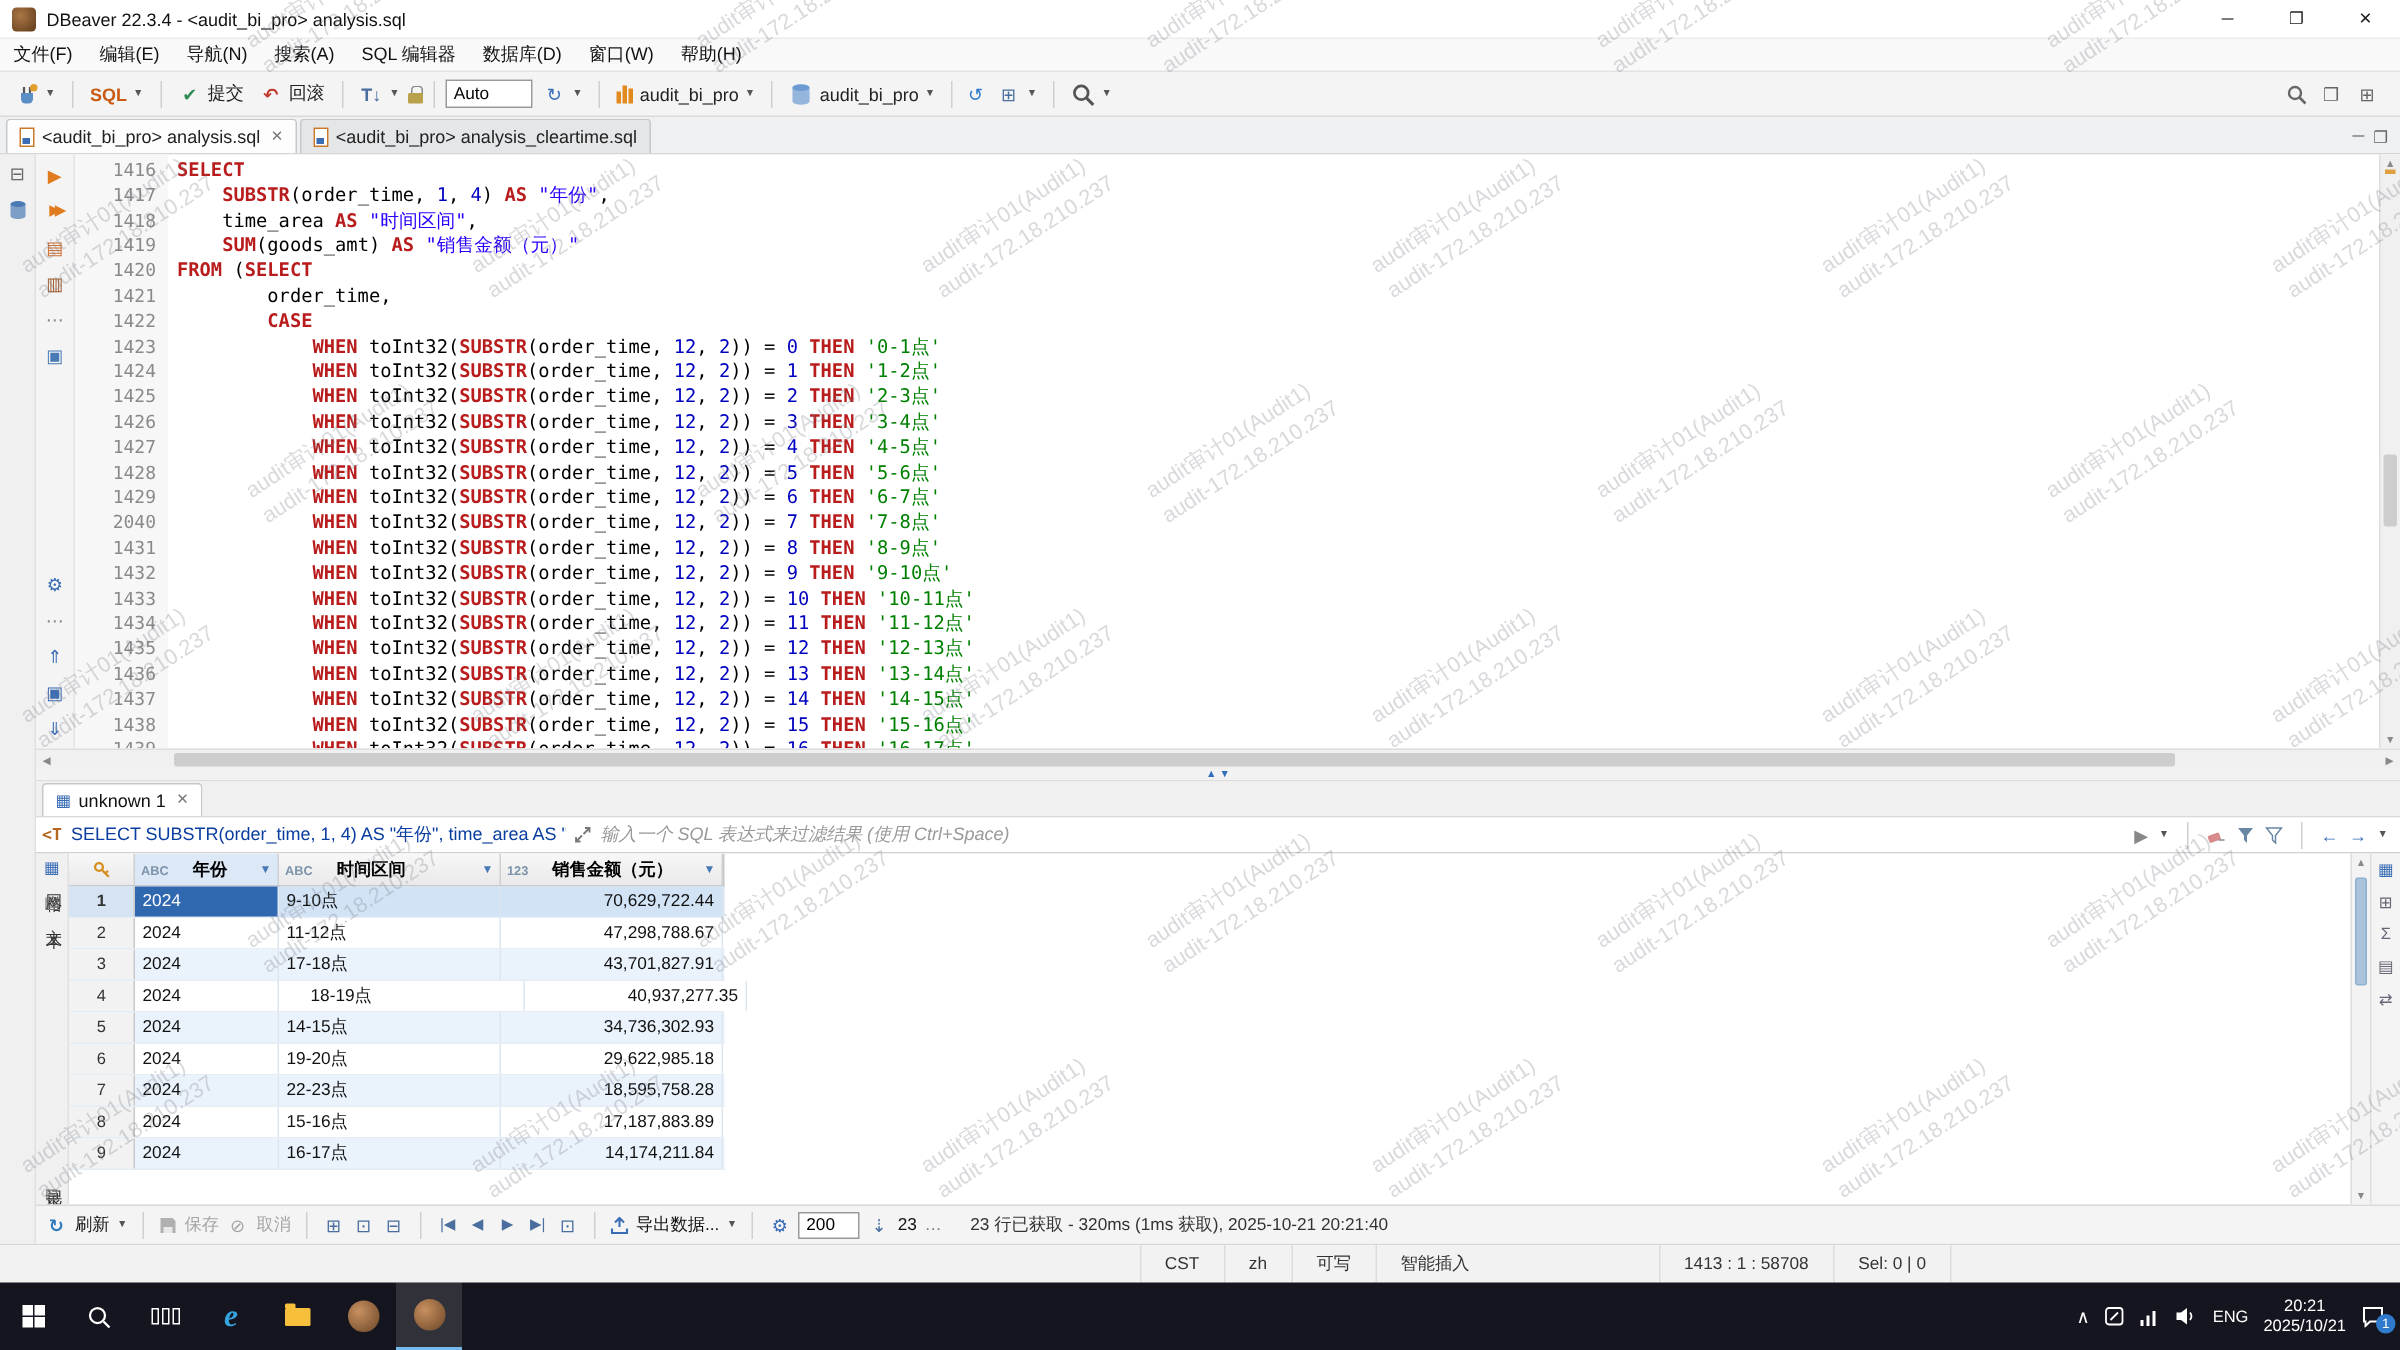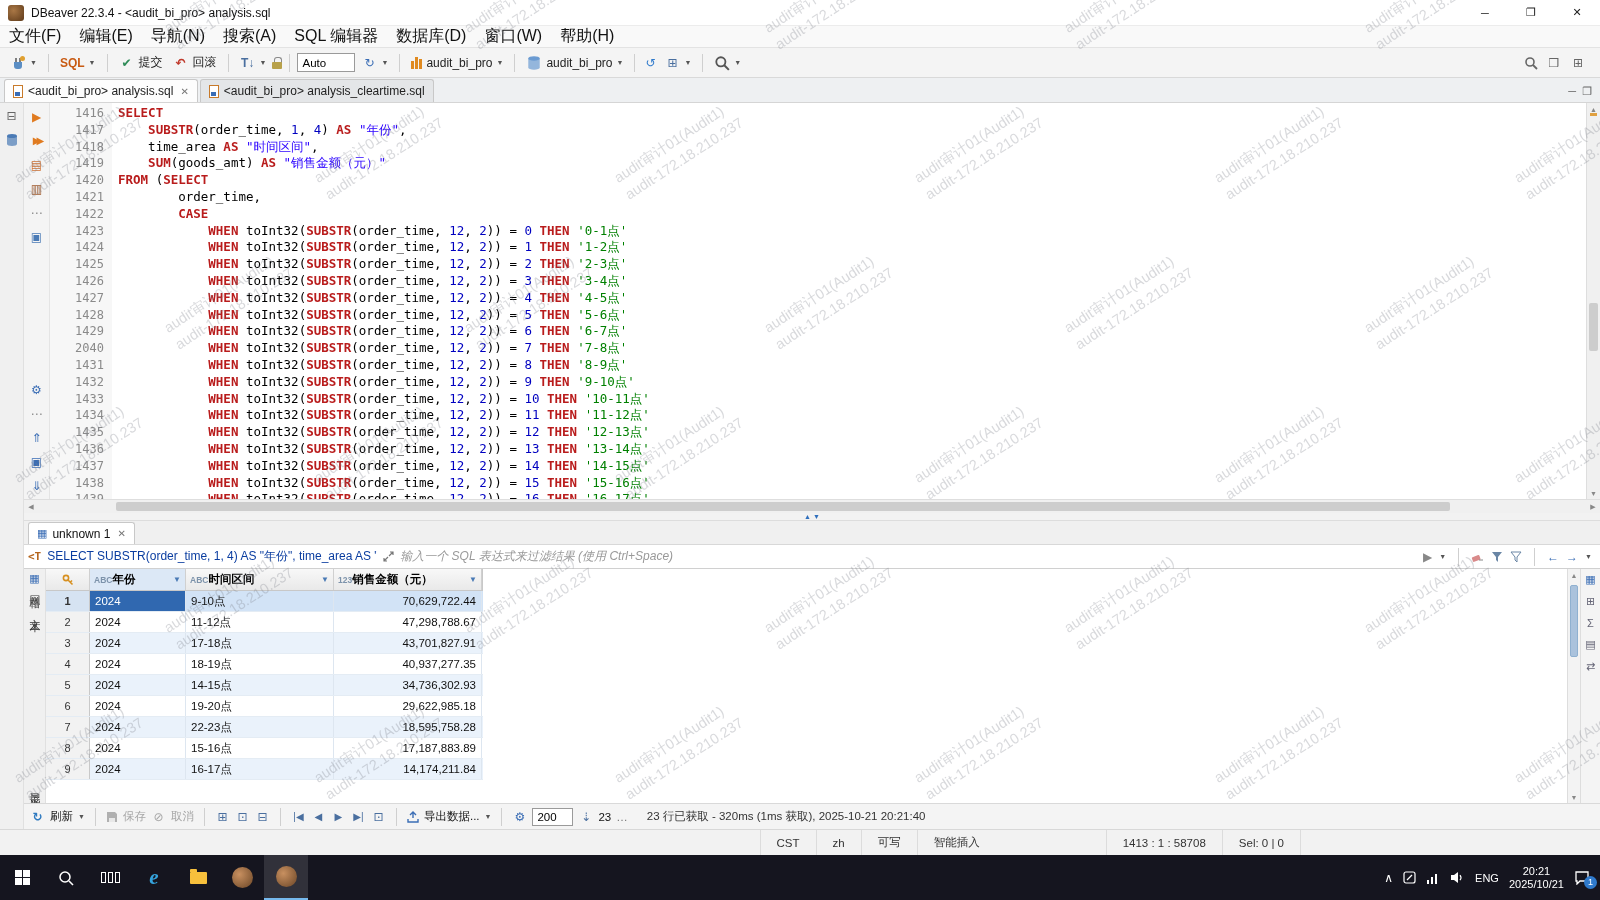--- a/index.html
+++ b/index.html
@@ -4,21 +4,21 @@
 <style>
 *{margin:0;padding:0;box-sizing:border-box;}
 html,body{width:1600px;height:900px;overflow:hidden;}
 body{display:flex;flex-direction:column;background:#fff;font-family:"Liberation Sans","DejaVu Sans",sans-serif;position:relative;color:#111;}
 
 .titlebar{height:26px;background:#fff;border-bottom:1px solid #ececec;display:flex;align-items:center;padding-left:8px;gap:7px;font-size:12px;flex:0 0 26px;}
 .app-logo{width:16px;height:16px;border-radius:3px;background:radial-gradient(circle at 35% 35%,#a97745,#5e3a1a);flex:0 0 16px;}
 .win-controls{margin-left:auto;display:flex;height:100%;}
 .win-btn{width:46px;display:flex;align-items:center;justify-content:center;font-size:11px;color:#222;}
 
-.menubar{height:22px;background:#f9f9f9;border-bottom:1px solid #e3e3e3;display:flex;align-items:stretch;font-size:16px;flex:0 0 22px;}
+.menubar{height:22px;background:#f9f9f9;border-bottom:1px solid #e3e3e3;display:flex;align-items:stretch;font-size:12px;flex:0 0 22px;}
 .menu-item{padding:0 9px;display:flex;align-items:center;color:#111;}
 
 .toolbar{height:30px;background:#f4f4f4;border-bottom:1px solid #d9d9d9;display:flex;align-items:center;padding:0 6px;font-size:12px;gap:2px;flex:0 0 30px;}
 .tb-sep{width:1px;height:18px;background:#cfcfcf;margin:0 5px;flex:0 0 1px;}
 .tb-btn{display:flex;align-items:center;gap:4px;padding:2px 4px;border-radius:2px;color:#222;white-space:nowrap;}
 .caret{font-size:7px;color:#555;}
 .ico{display:inline-flex;align-items:center;justify-content:center;width:16px;height:16px;font-size:12px;}
 .sql-orange{color:#c85a12;font-weight:bold;}
 .check-blue{color:#2e8b57;font-weight:bold;}
 .rollback-red{color:#c0392b;font-weight:bold;}
@@ -82,21 +82,21 @@
 
 .res-main{flex:1 1 auto;display:flex;min-height:0;}
 .res-side{width:22px;background:#f0f0f0;border-right:1px solid #e0e0e0;display:flex;flex-direction:column;align-items:center;padding-top:3px;gap:4px;font-size:11px;flex:0 0 22px;}
 .vtab{display:flex;flex-direction:column;align-items:center;gap:2px;color:#333;}
 .vtxt{writing-mode:vertical-rl;letter-spacing:2px;font-size:11px;}
 .res-side .spacer{flex:1 1 auto;}
 .grid-area{flex:1 1 auto;background:#fff;overflow:hidden;font-size:11.5px;}
 .grid-header{display:flex;height:22px;background:linear-gradient(#f8f8f8,#e9e9e9);border-bottom:1px solid #c8c8c8;width:437px;border-right:1px solid #c8c8c8;}
 .gcell{border-right:1px solid #d0d0d0;overflow:hidden;}
 .corner{width:44px;display:flex;align-items:center;justify-content:center;flex:0 0 44px;}
-.ghead{display:flex;align-items:center;padding:0 4px;gap:0;flex:0 0 auto;justify-content:center;}
+.ghead{display:flex;align-items:center;padding:0 4px;gap:16px;flex:0 0 auto;justify-content:center;}
 .ghead.gsel{background:#dce8f6;}
 .gkind{font-size:8.5px;color:#7d93ab;font-weight:bold;}
 .gname{font-size:11.5px;font-weight:bold;color:#000;}
 .gdrop{margin-left:auto;color:#4a7ab5;font-size:8px;}
 .grow{display:flex;height:21px;line-height:20px;border-bottom:1px solid #e4ecf4;width:437px;background:#fff;}
 .grow.zebra{background:#eaf2fb;}
 .grow.rowsel{background:#d2e3f6;}
 .gnum{width:44px;background:#f2f2f2;border-right:1px solid #c9c9c9;text-align:center;color:#333;font-size:11px;flex:0 0 44px;}
 .gnum.gnumsel{background:#d6e3f2;font-weight:bold;}
 .gdata{padding:0 5px;border-right:1px solid #dde6f0;white-space:nowrap;flex:0 0 auto;}
@@ -419,21 +419,21 @@
             </div>
             <div class="grow zebra">
               <div class="gcell gnum">3</div>
               <div class="gcell gdata" style="width: 96px;">2024</div>
               <div class="gcell gdata" style="width: 148px;">17-18点</div>
               <div class="gcell gdata num" style="width: 148px;">43,701,827.91</div>
             </div>
             <div class="grow">
               <div class="gcell gnum">4</div>
               <div class="gcell gdata" style="width: 96px;">2024</div>
-              <div class="gcell gdata" style="width: 148px;">18-19点</div>
+              <div class="gcell gdata" style="width: 148px; margin-left: 16px;">18-19点</div>
               <div class="gcell gdata num" style="width: 148px;">40,937,277.35</div>
             </div>
             <div class="grow zebra">
               <div class="gcell gnum">5</div>
               <div class="gcell gdata" style="width: 96px;">2024</div>
               <div class="gcell gdata" style="width: 148px;">14-15点</div>
               <div class="gcell gdata num" style="width: 148px;">34,736,302.93</div>
             </div>
             <div class="grow">
               <div class="gcell gnum">6</div>

